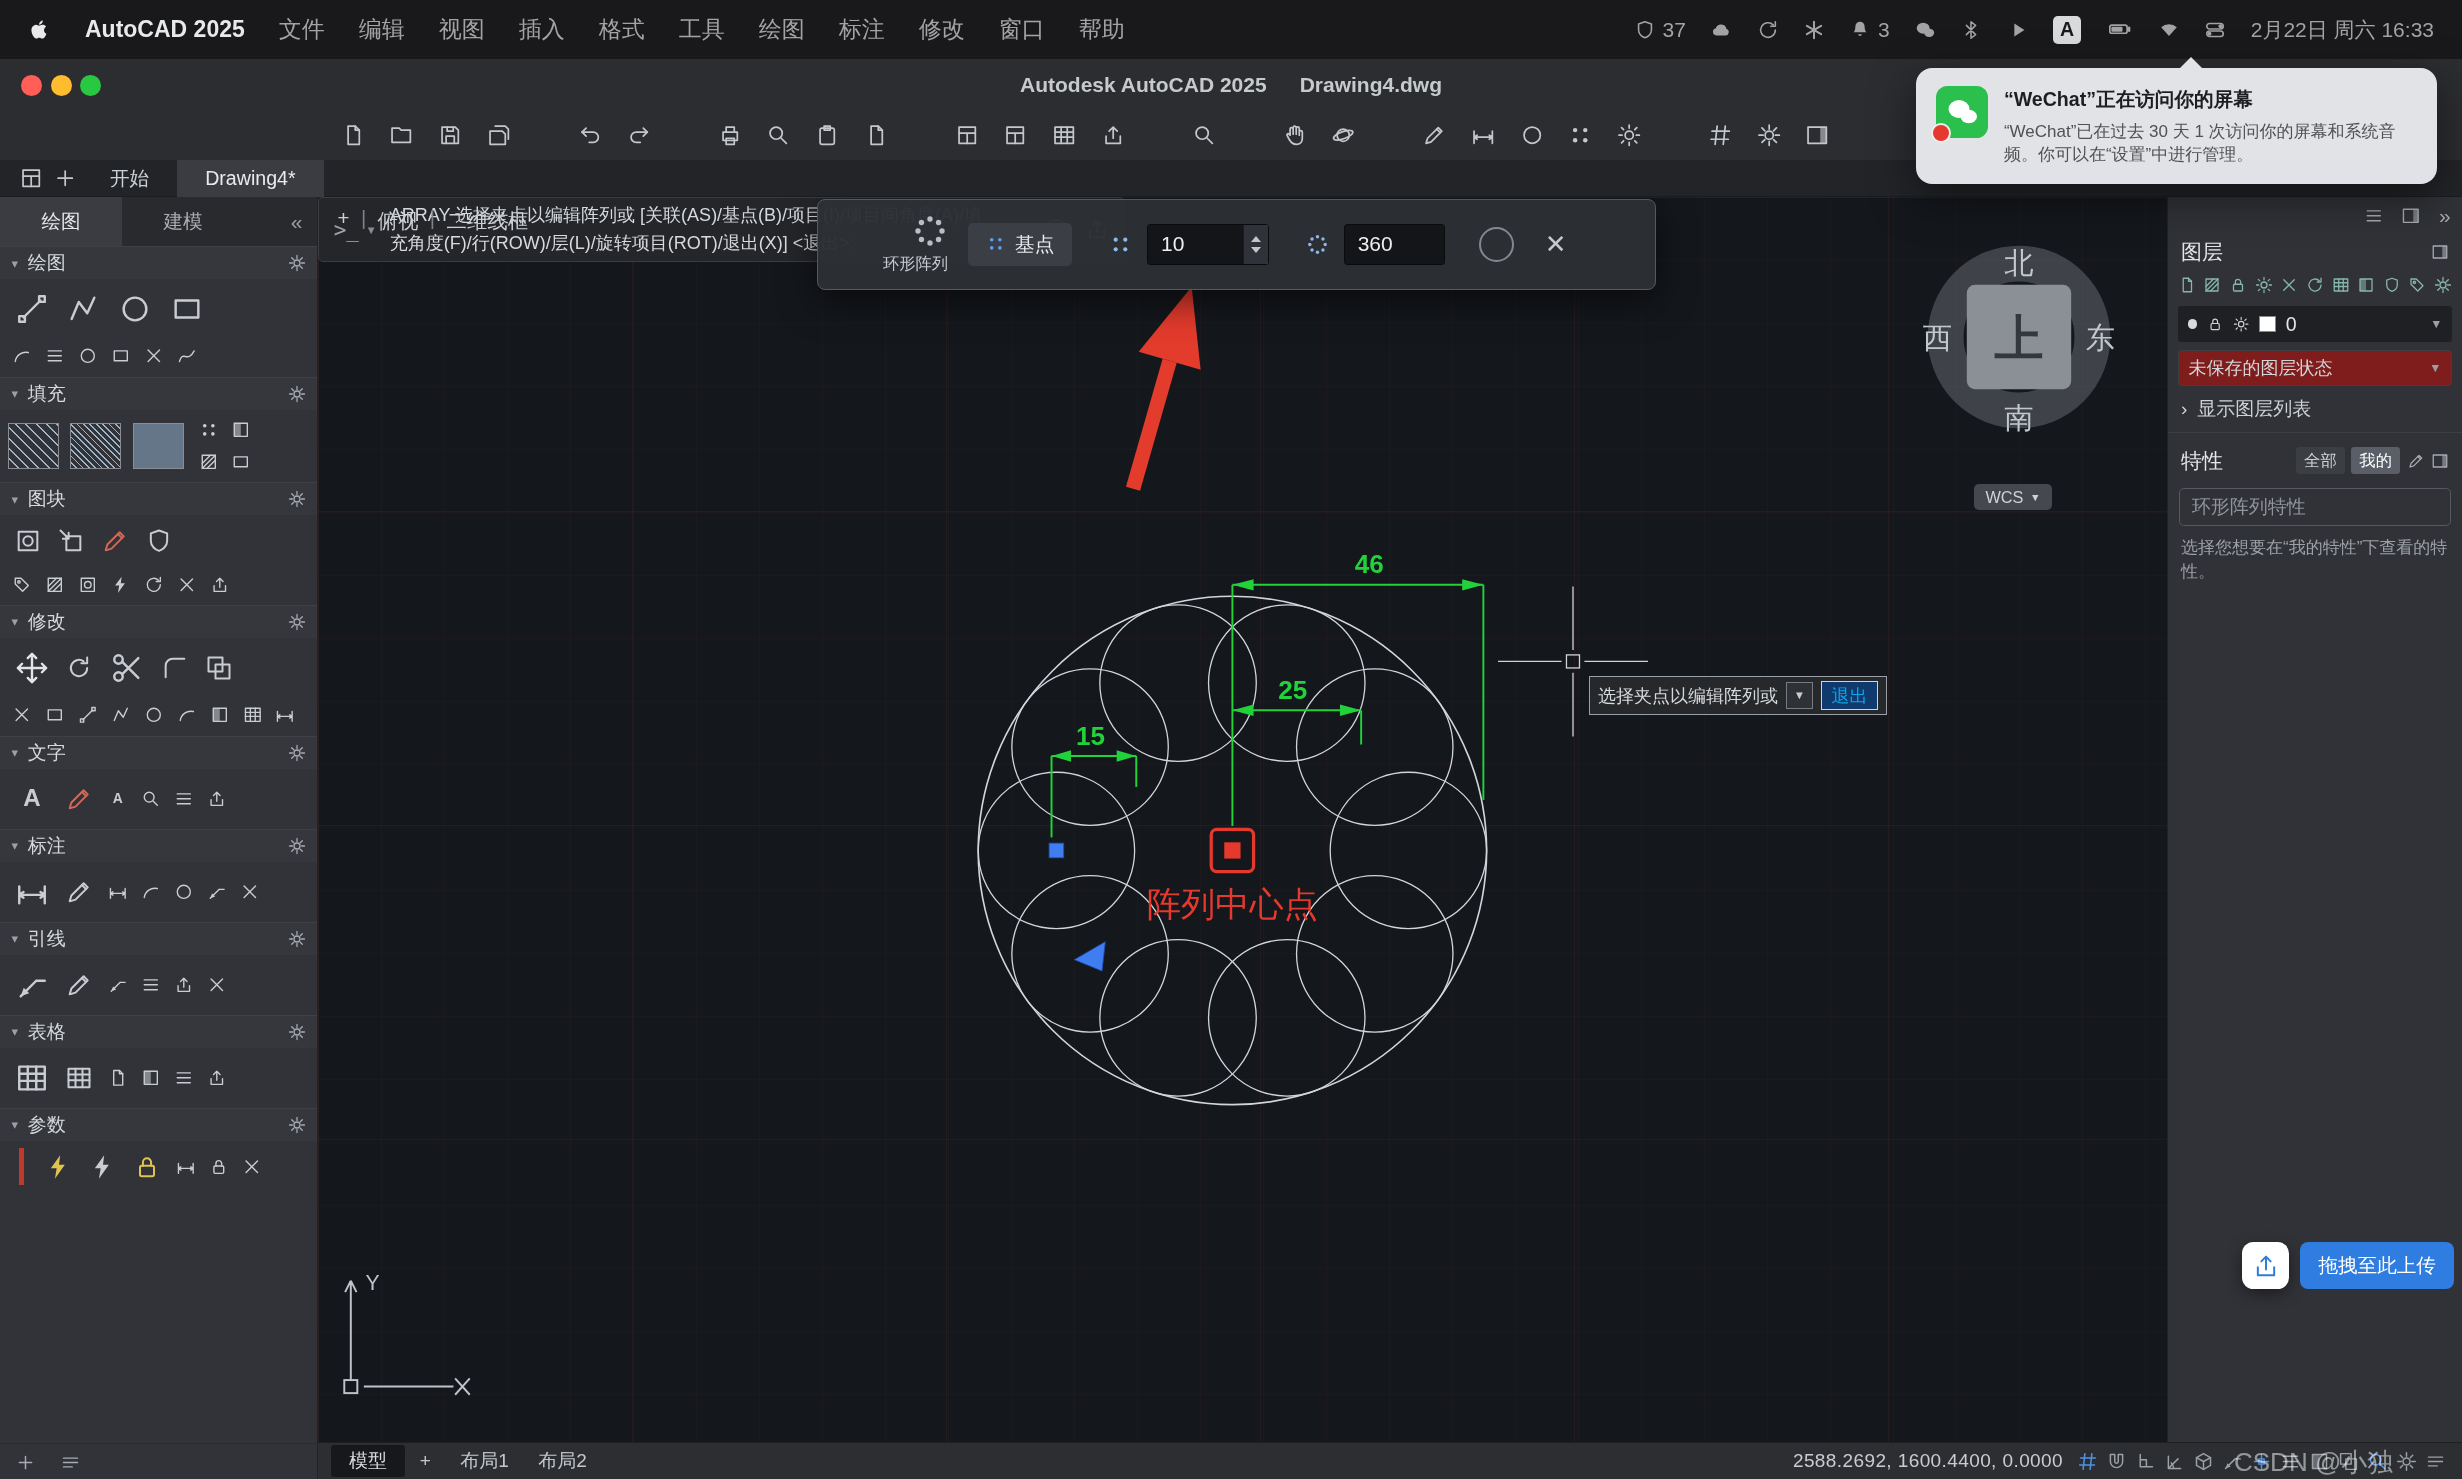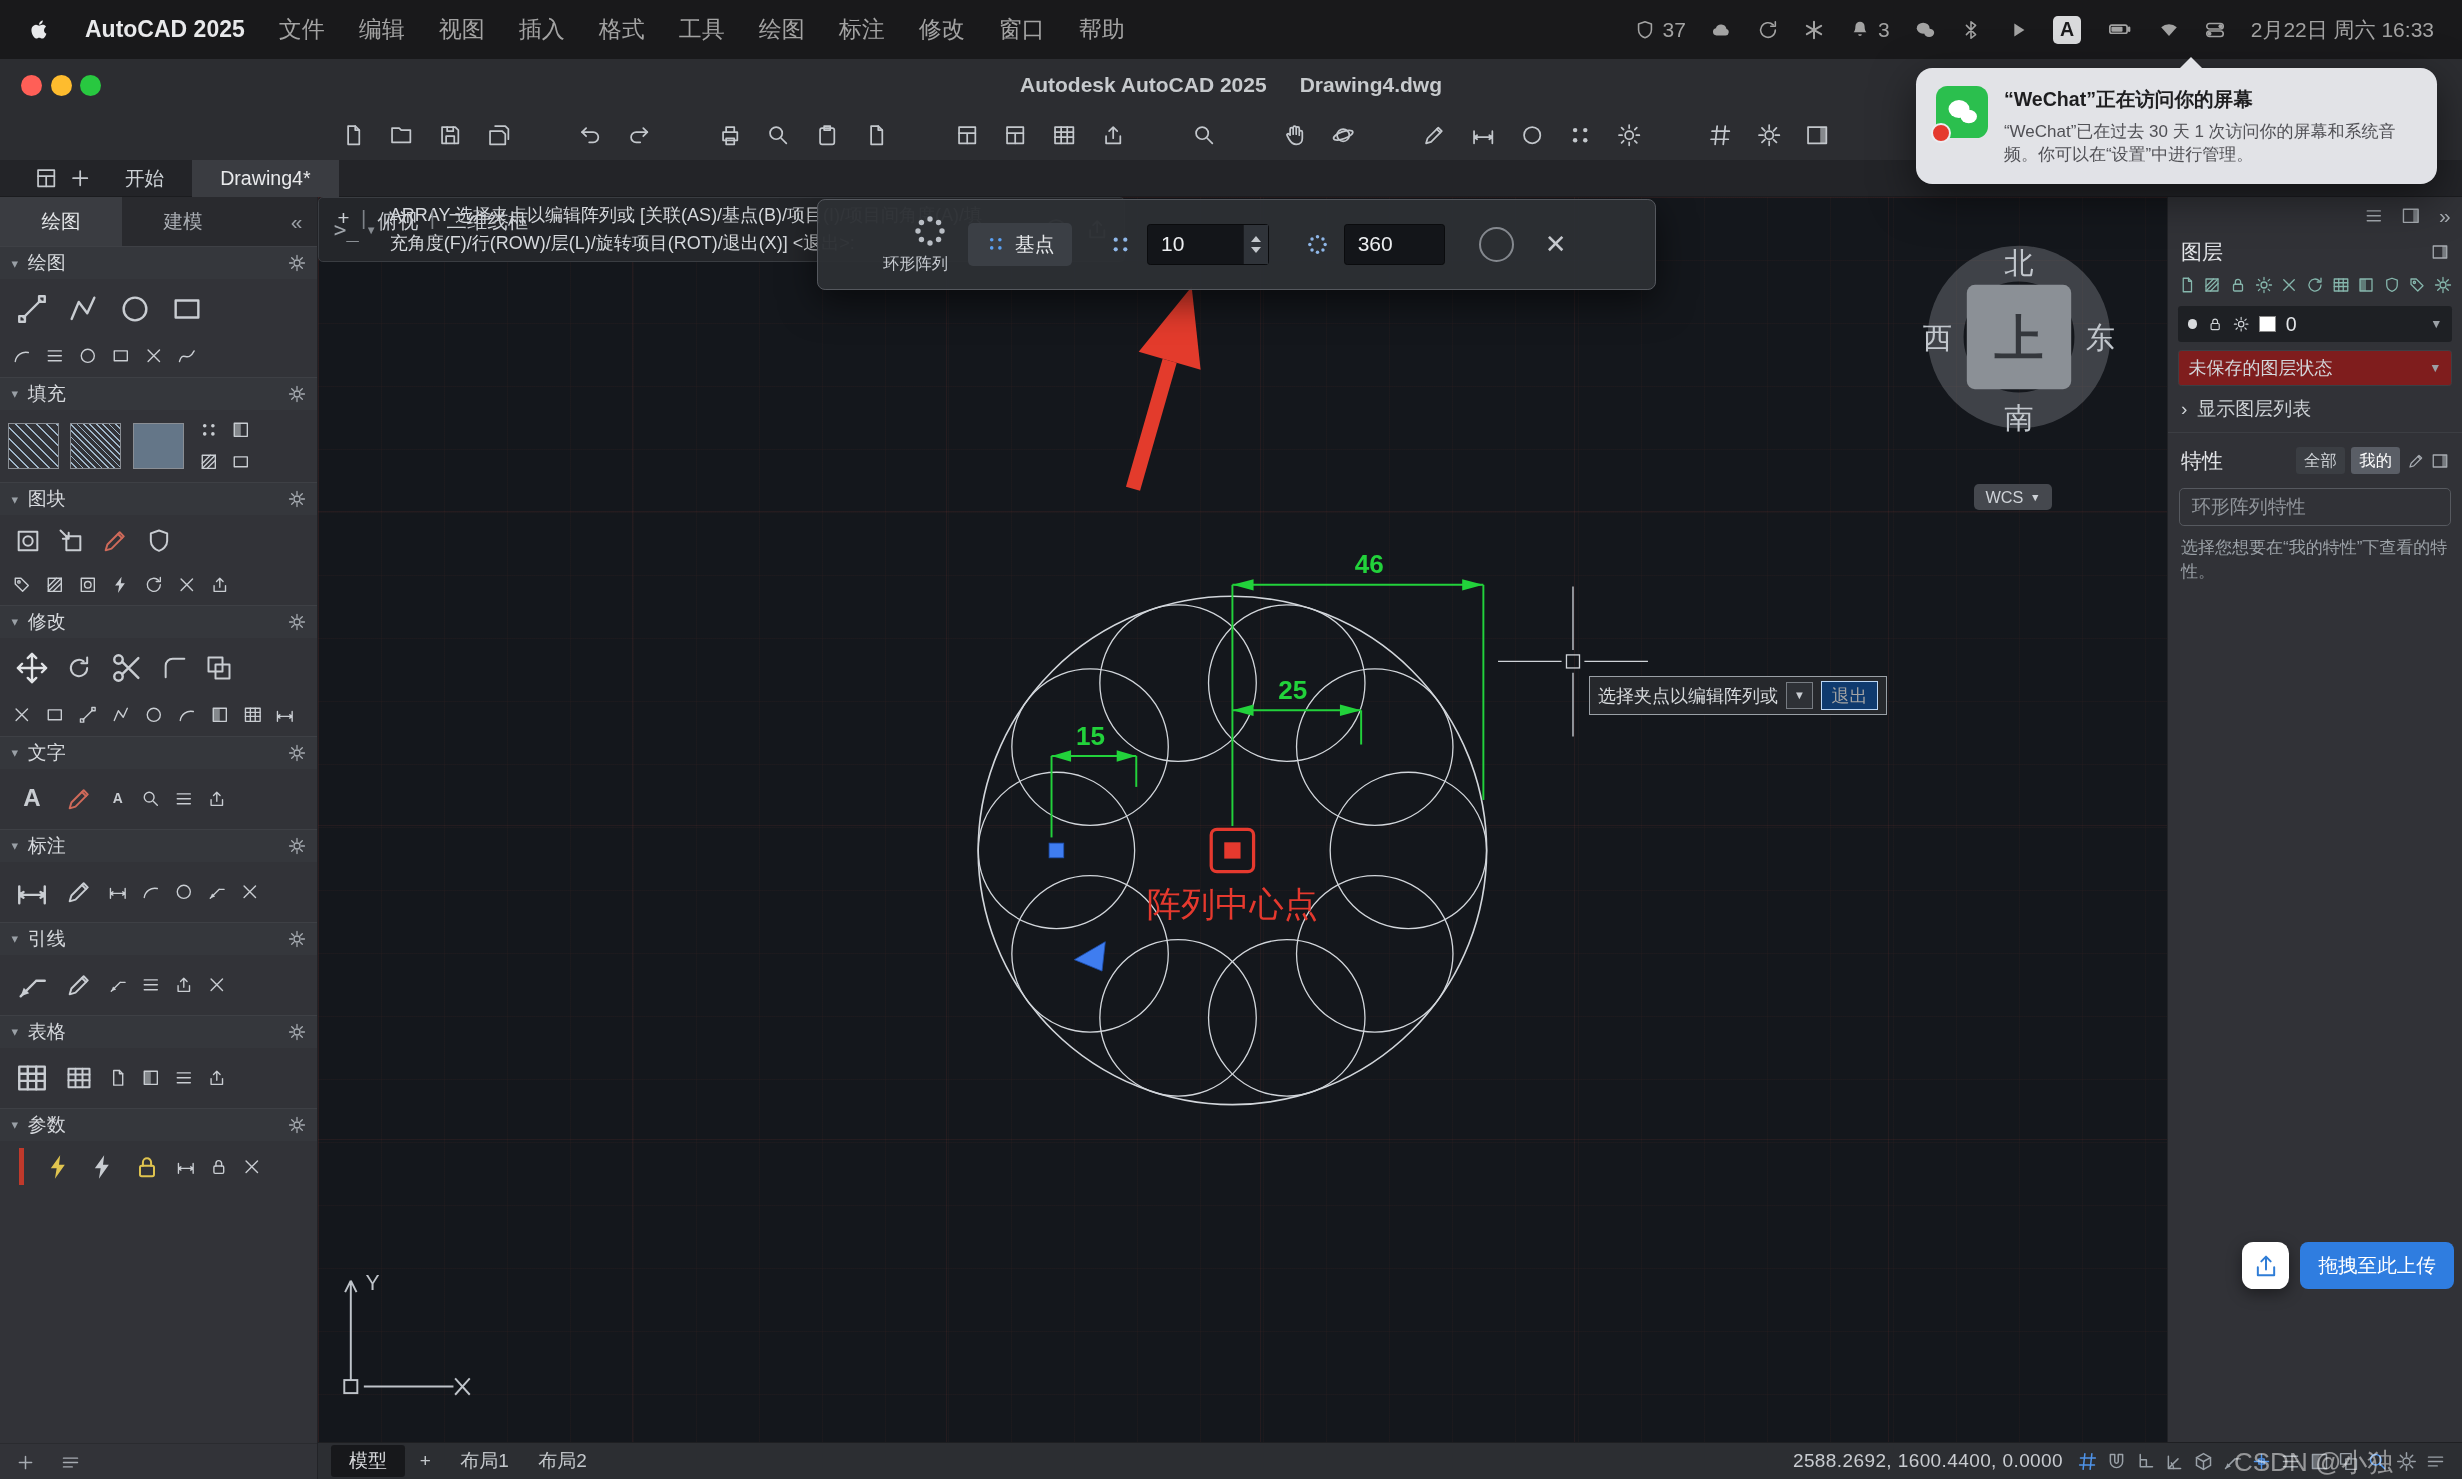--- a/index.html
+++ b/index.html
@@ -26,21 +26,21 @@
 
   
   .qtb{left:0;top:111px;width:2462px;height:49px;background:#2c2d31;display:flex;align-items:center;
        padding-left:336px;box-sizing:border-box;}
   .tg{display:flex;gap:14.7px;margin-right:57px;}
   .ti{width:34px;height:34px;display:flex;align-items:center;justify-content:center;color:#c3c7cc;}
   .ti .ic{width:24.4px;height:24.4px;}
 
   
   .tabrow{left:0;top:160px;width:2462px;height:37px;background:#232428;border-bottom:0.8px solid #1b1c1f;
-          display:flex;align-items:center;padding-left:29px;box-sizing:border-box;color:#cbd0d4;font-size:19.6px;}
+          display:flex;align-items:center;padding-left:14px;box-sizing:border-box;color:#cbd0d4;font-size:19.6px;}
   .ftab{padding:0 28px;height:37px;display:flex;align-items:center;}
   .ftab.active{background:#3a3c41;color:#e9eaec;}
 
   
   .palette{left:0;top:197px;width:318px;height:1283px;background:#323338;border-right:0.8px solid #222327;
            box-sizing:border-box;overflow:hidden;}
   .ptabs{height:49px;background:#292a2e;display:flex;align-items:center;color:#a9adb3;font-size:19.6px;}
   .ptab{width:122px;height:49px;display:flex;align-items:center;justify-content:center;}
   .ptab.active{background:#3a3c41;color:#e5e7e9;}
   .pcollapse{margin-left:auto;padding-right:14.7px;color:#9da2a8;font-size:21px;}
@@ -98,21 +98,21 @@
   .spin .up{border-bottom:6.5px solid #c3c7cc;}
   .spin .dn{border-top:6.5px solid #c3c7cc;}
   .apcircle{width:31px;height:31px;border:2.4px solid #84888e;border-radius:50%;margin-left:34px;}
   .apclose{margin-left:31px;color:#c6c9ce;font-size:26px;line-height:1;}
 
   
   .gtip{left:1271px;top:479px;height:37px;display:flex;align-items:center;gap:8.1px;background:#26282c;
         border:0.8px solid #9aa0a6;padding:0 8.1px;color:#d6d9dc;font-size:18px;z-index:25;white-space:nowrap;}
   .gdd{width:24.4px;height:24.4px;background:#2e3136;border:0.8px solid #777c82;display:flex;align-items:center;
        justify-content:center;color:#c9cdd2;font-size:11.4px;}
-  .gexit{padding:1.6px 9.8px;background:#0f3a6e;border:1.6px solid #bcd7f5;color:#a3a3a3;font-size:18px;}
+  .gexit{padding:1.6px 9.8px;background:#0f3a6e;border:1.6px solid #bcd7f5;color:#0ea5e9;font-size:18px;}
 
   
   .dock{left:523px;top:1177px;width:807px;height:65px;background:#24262a;border:0.8px solid #3a3d42;border-radius:4.9px;
         display:flex;align-items:center;padding:0 14.7px;box-sizing:border-box;z-index:20;}
   .prompt{color:#9fa4aa;font-family:"DejaVu Sans Mono",monospace;font-size:21px;margin-right:6.5px;}
   .pcaret{color:#868b91;font-size:11.4px;margin-right:13px;}
   .dtext{color:#d6d9dd;font-size:18px;line-height:1.55;white-space:nowrap;}
   .dicons{margin-left:auto;display:flex;gap:16.3px;color:#b9bec4;}
   .dicons .ic{width:24.4px;height:24.4px;}
 

